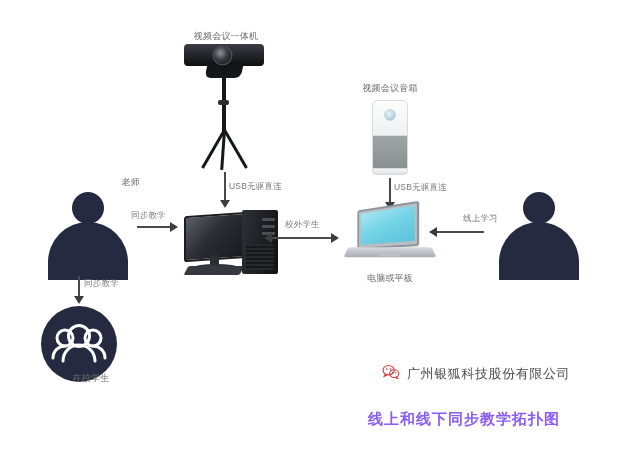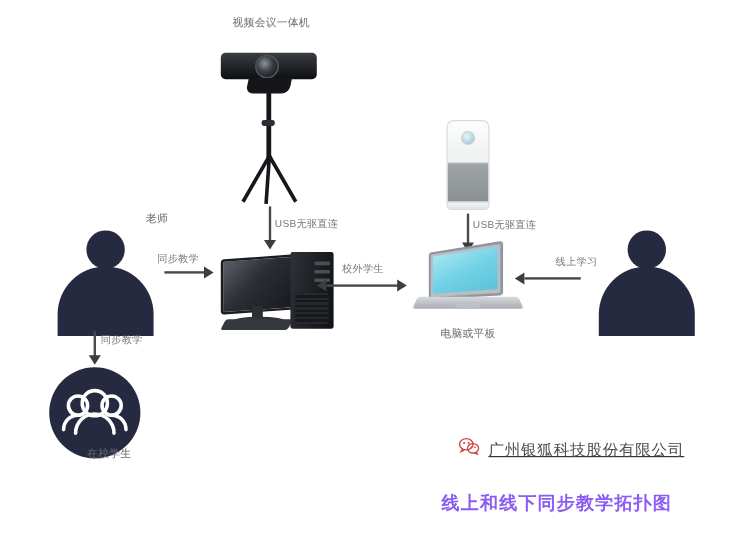--- a/index.html
+++ b/index.html
@@ -268,21 +268,20 @@
     border-bottom: 5px solid transparent;
     border-right: 8px solid #3d3d3d;
   }
   
   .brand {
     position: absolute;
     left: 382px; top: 364px;
     display: flex;
     align-items: center;
     gap: 7px;
-    text-decoration: underline;
   }
   .brand-name {
     font-size: 13px;
     color: #4c4c4c;
     letter-spacing: 0.6px;
     white-space: nowrap;
   }
   .diagram-title {
     position: absolute;
     left: 368px; top: 410px;
@@ -291,37 +290,38 @@
     color: #8b5cf6;
     letter-spacing: 1px;
     white-space: nowrap;
   }
 </style>
 </head>
 <body>
 
 <div class="canvas">
 
-  <div class="cap" style="left:178px; top:14px; width:96px;font-family:Liberation Mono, monospace;">视频会议一体机</div>
+  <div class="cap" style="left:178px; top:30px; width:96px;">视频会议一体机</div>
 
   <div class="camrig node" style="left:176px; top:44px;">
     <div class="cam-body"></div>
     <div class="cam-lens"></div>
     <div class="cam-mount"></div>
     <div class="tripod-col"></div>
     <div class="tripod-knob"></div>
     <div class="leg" style="left:47px; top:86px; height:44px; transform:rotate(30deg);"></div>
     <div class="leg" style="left:47px; top:86px; height:44px; transform:rotate(-30deg);"></div>
     <div class="leg" style="left:47px; top:86px; height:40px; transform:rotate(4deg);"></div>
   </div>
 
   <div class="line-v" style="left:224px; top:172px; height:32px;"></div>
   <div class="arrow-down" style="left:220px; top:200px;"></div>
   <div class="edge-label" style="left:229px; top:181px;">USB无驱直连</div>
 
+  <div class="cap" style="left:340px; top:82px; width:100px;">视频会议音箱</div>
 
   <div class="speaker node" style="left:372px; top:100px;">
     <div class="spk-top"></div>
     <div class="spk-lens"></div>
     <div class="spk-grill"></div>
     <div class="spk-base"></div>
   </div>
 
   <div class="line-v" style="left:389px; top:178px; height:28px;"></div>
   <div class="arrow-down" style="left:385px; top:202px;"></div>

